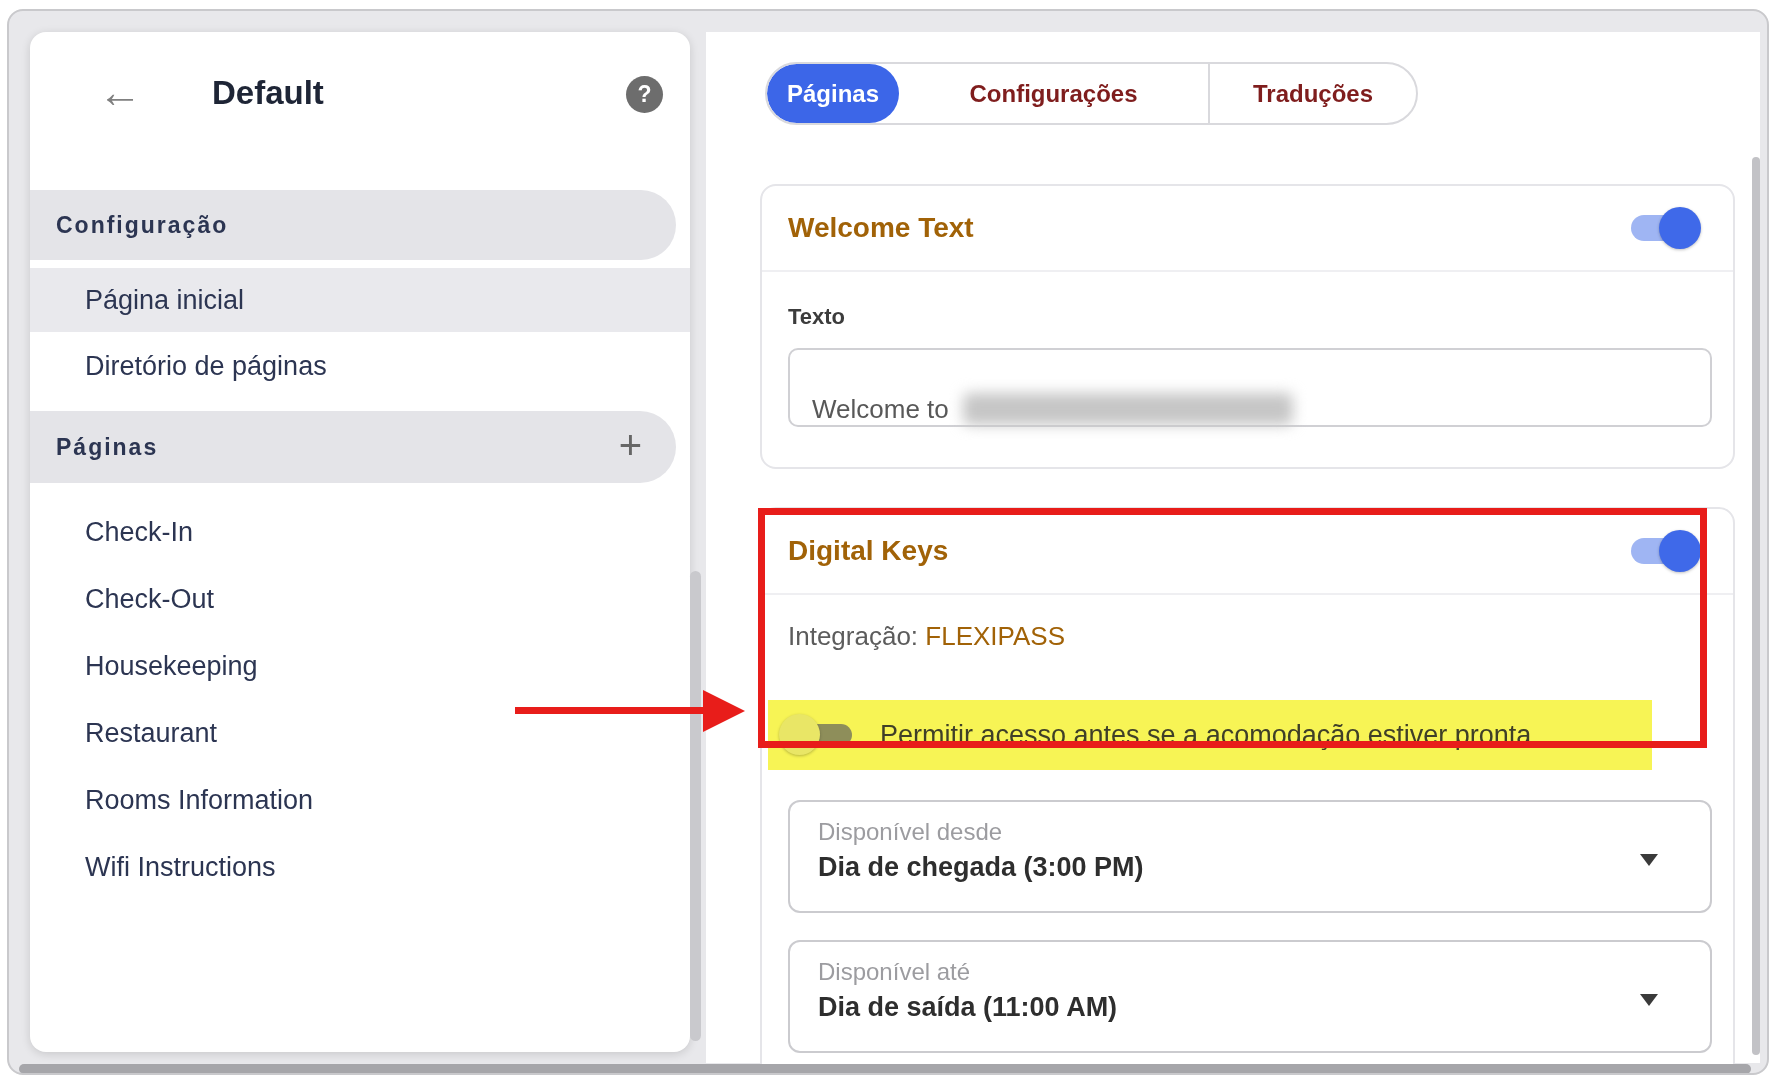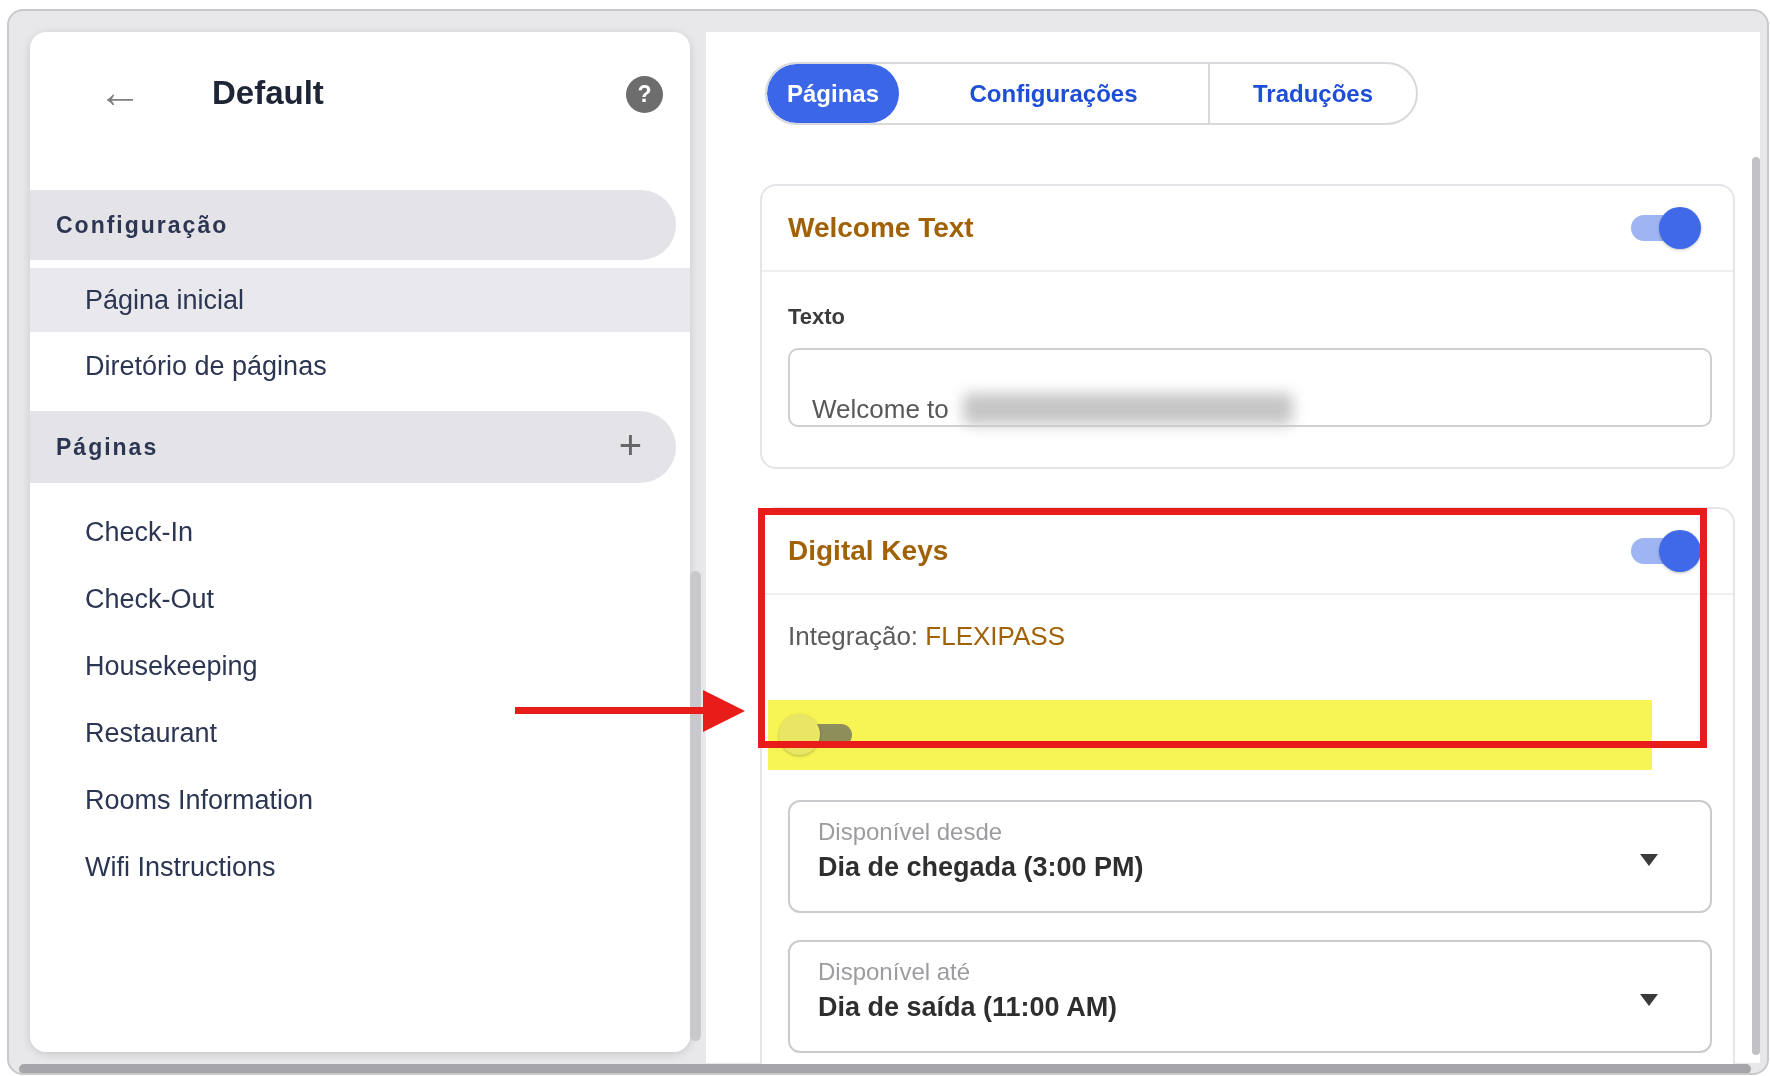--- a/index.html
+++ b/index.html
@@ -30,21 +30,21 @@
   .gap-scroll-thumb { position:absolute; left:681px; top:560px; width:11px; height:470px; background:#c9c9cd; border-radius:6px; }
   .main-vscroll { position:absolute; left:1743px; top:146px; width:9px; height:895px; background:#c2c2c6; border-radius:5px; }
   .bottom-hscroll { position:absolute; left:10px; top:1053px; width:1732px; height:10px; background:#a6a6aa; border-radius:5px; }
 
   
   .main-panel { position:absolute; left:697px; top:21px; width:1054px; height:1031px; background:#fff; }
 
   .tabs { position:absolute; left:59px; top:30px; width:653px; height:63px; background:#fff;
           border:2px solid #d9d9dd; border-radius:33px; display:flex; overflow:hidden; }
   .tab { display:flex; align-items:center; justify-content:center; font-size:24px; font-weight:bold;
-         color:#1d4ed8; cursor:pointer; }
+         color:#7f1d1d; cursor:pointer; }
   .tab-secoes { width:132px; background:#3c66e8; color:#fff; border-radius:33px; }
   .tab-config { width:311px; border-right:2px solid #d9d9dd; }
   .tab-trad { flex:1; }
 
   .card { position:absolute; left:54px; width:975px; background:#fff; border:2px solid #e5e5e9; border-radius:16px; }
   .card-welcome { top:152px; height:285px; }
   .card-digital { top:459px; height:664px;margin-top:16px; }
   .card-header { height:86px; display:flex; align-items:center; justify-content:space-between;
                  padding:0 38px 0 26px; border-bottom:2px solid #efeff2; }
   .card-title { font-size:28px; font-weight:bold; color:#a16207; }
@@ -168,20 +168,21 @@
 
         <div class="integ-row">
           <span class="integ-label">Integração:</span>
           <span class="integ-value">FLEXIPASS</span>
         </div>
 
         <div class="highlight-row">
           <div class="toggle-off">
             <div class="knob"></div>
           </div>
+          <span class="highlight-label">Permitir acesso antes se a acomodação estiver pronta</span>
         </div>
 
         <div class="dropdown dd1">
           <span class="dd-label">Disponível desde</span>
           <span class="dd-value">Dia de chegada (3:00 PM)</span>
           <span class="caret"></span>
         </div>
 
         <div class="dropdown dd2">
           <span class="dd-label">Disponível até</span>

